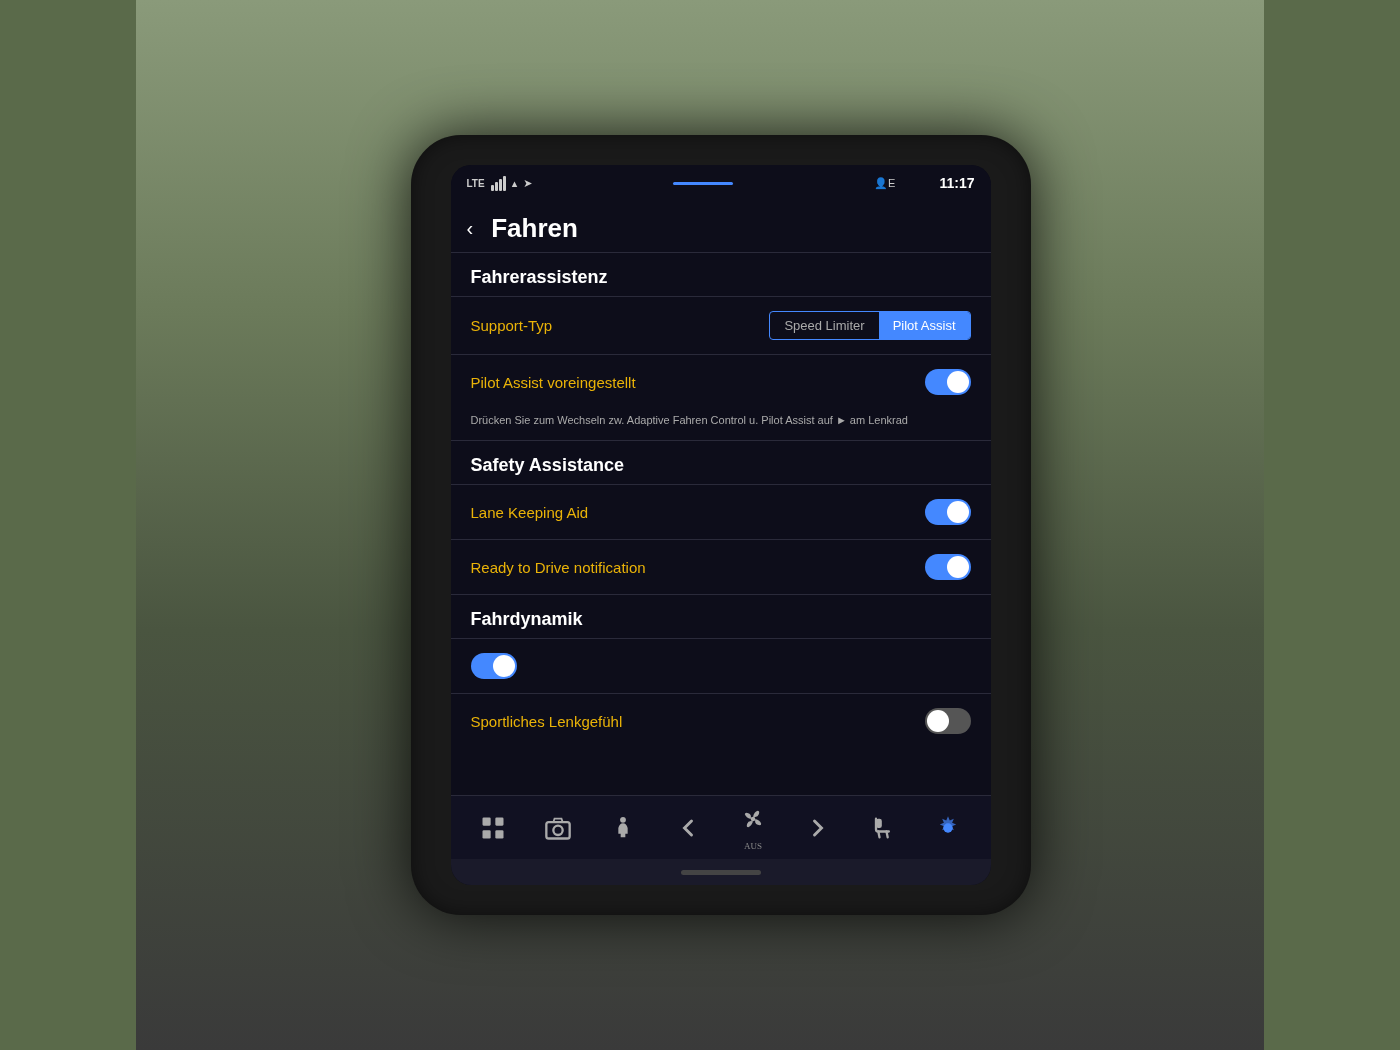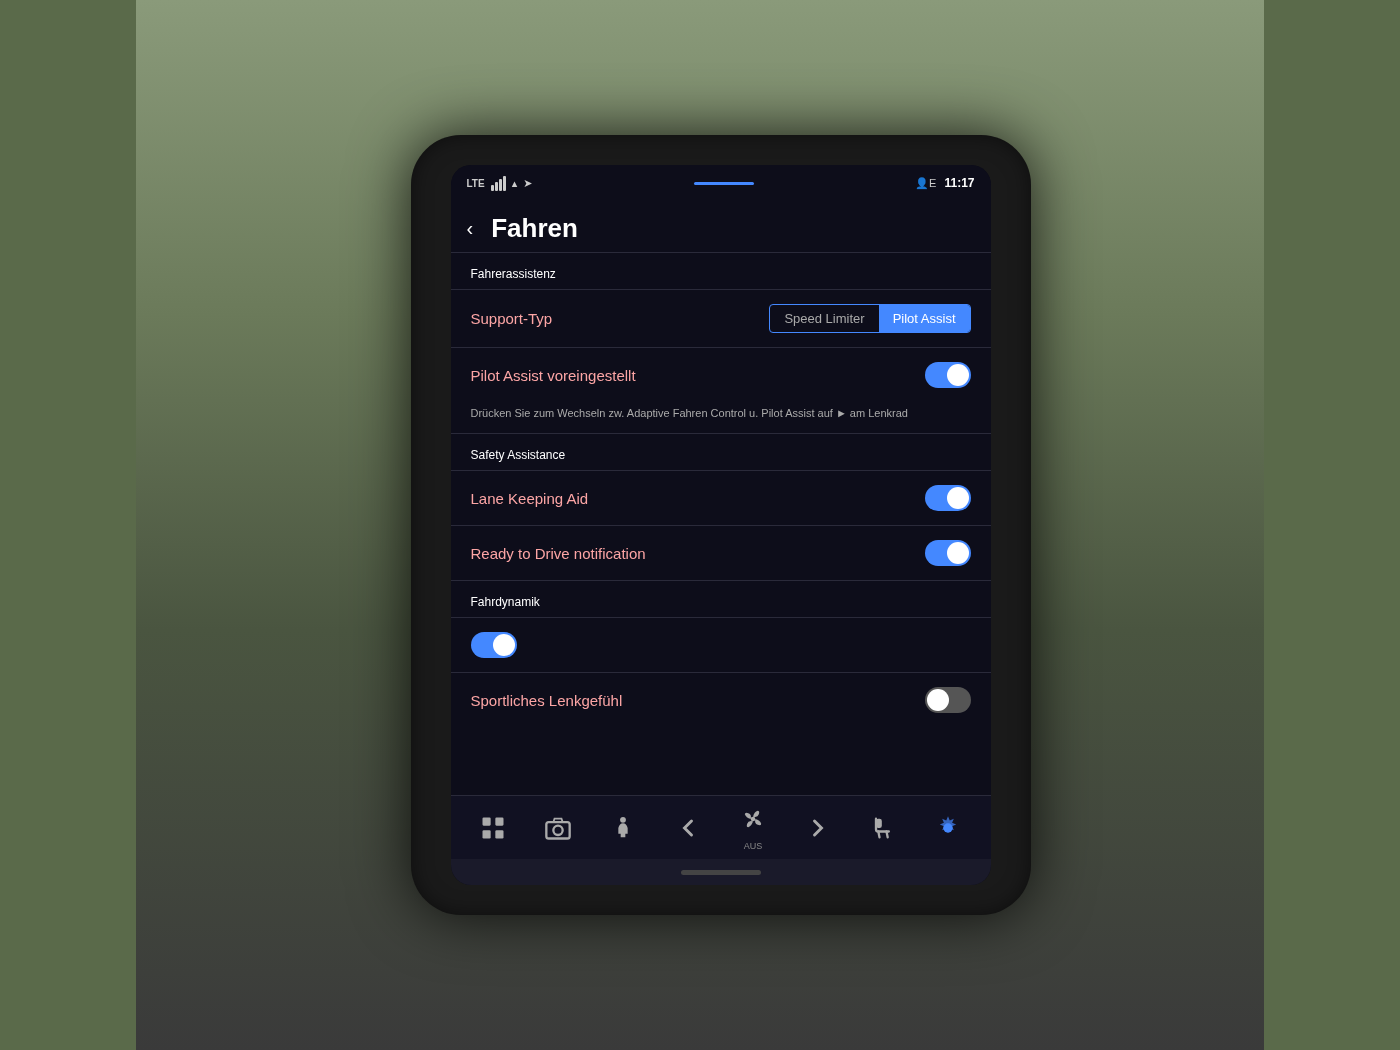--- a/index.html
+++ b/index.html
@@ -116,35 +116,35 @@
       color: #fff;
       font-size: 26px;
       font-weight: 700;
       margin-left: 8px;
     }
 
     
     .section-header {
       padding: 14px 20px 8px 20px;
       color: #fff;
-      font-size: 12px;
-      font-weight: 400;
+      font-size: 18px;
+      font-weight: 700;
       border-top: 1px solid #2a2a3a;
     }
 
     .settings-row {
       display: flex;
       align-items: center;
       justify-content: space-between;
       padding: 14px 20px;
       border-top: 1px solid #2a2a3a;
     }
 
     .row-label {
-      color: #fca5a5;
+      color: #eab308;
       font-size: 15px;
       flex: 1;
     }
 
     .row-description {
       color: #aaa;
       font-size: 11px;
       padding: 4px 20px 12px 20px;
       line-height: 1.4;
       border-top: none;
@@ -227,20 +227,21 @@
 
     .nav-icon {
       display: flex;
       flex-direction: column;
       align-items: center;
       gap: 8px;
       cursor: pointer;
       padding: 4px 8px;
       color: #aaa;
       font-size: 10px;
+      font-family: Liberation Serif, serif;
     }
 
     .nav-icon svg {
       width: 28px;
       height: 28px;
       fill: #aaa;
     }
 
     .nav-icon.active svg {
       fill: #4488ff;
@@ -301,21 +302,21 @@
             <div class="signal-bar" style="height:9px;"></div>
             <div class="signal-bar" style="height:12px;"></div>
             <div class="signal-bar" style="height:15px;"></div>
           </div>
           <span style="font-size:11px; color:#ccc;">▴</span>
           <span style="font-size:11px; color:#ccc;">➤</span>
         </div>
         <div class="status-center"></div>
         <div class="status-right">
           <span style="font-size:11px;">👤E</span>
-          <span style="font-weight:bold; font-size:12px; color:#fff;">11:17</span>
+          <span style="font-weight:bold; font-size:14px; color:#fff;margin-left:36px;">11:17</span>
         </div>
       </div>
 
       <div class="main-content">
 
         <div class="page-header">
           <span class="back-arrow">‹</span>
           <span class="page-title-text">Fahren</span>
         </div>
 

